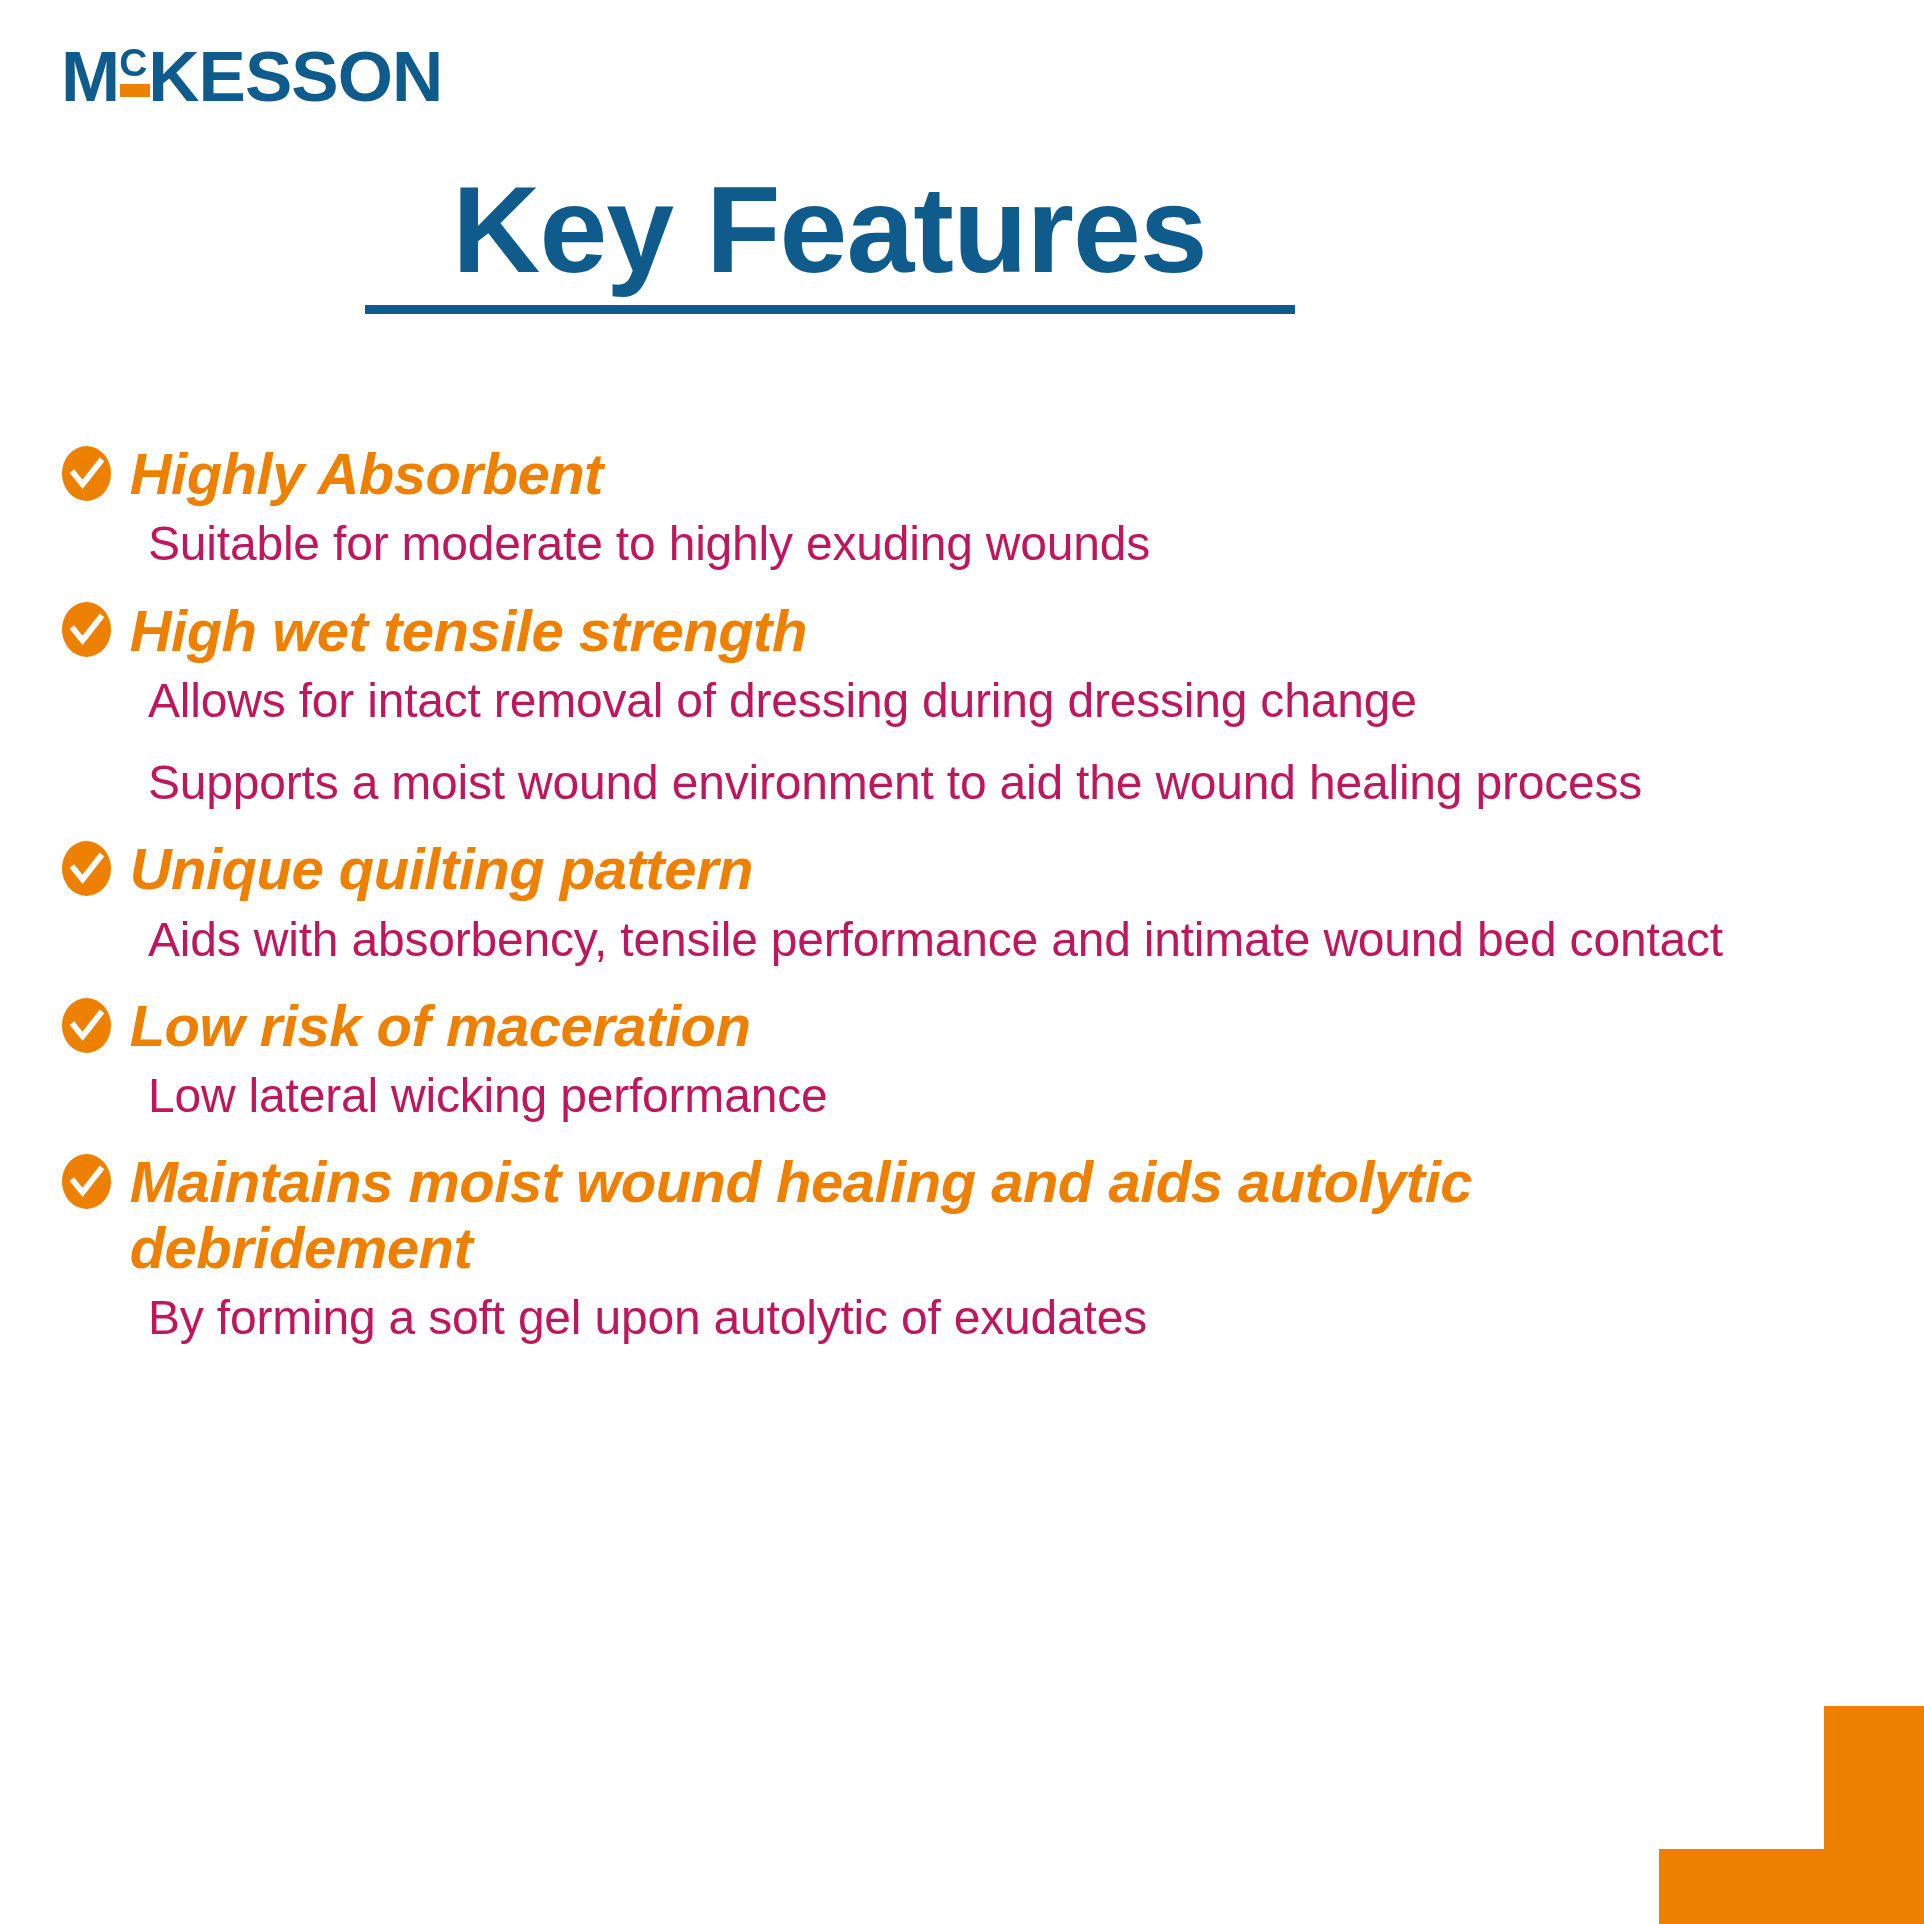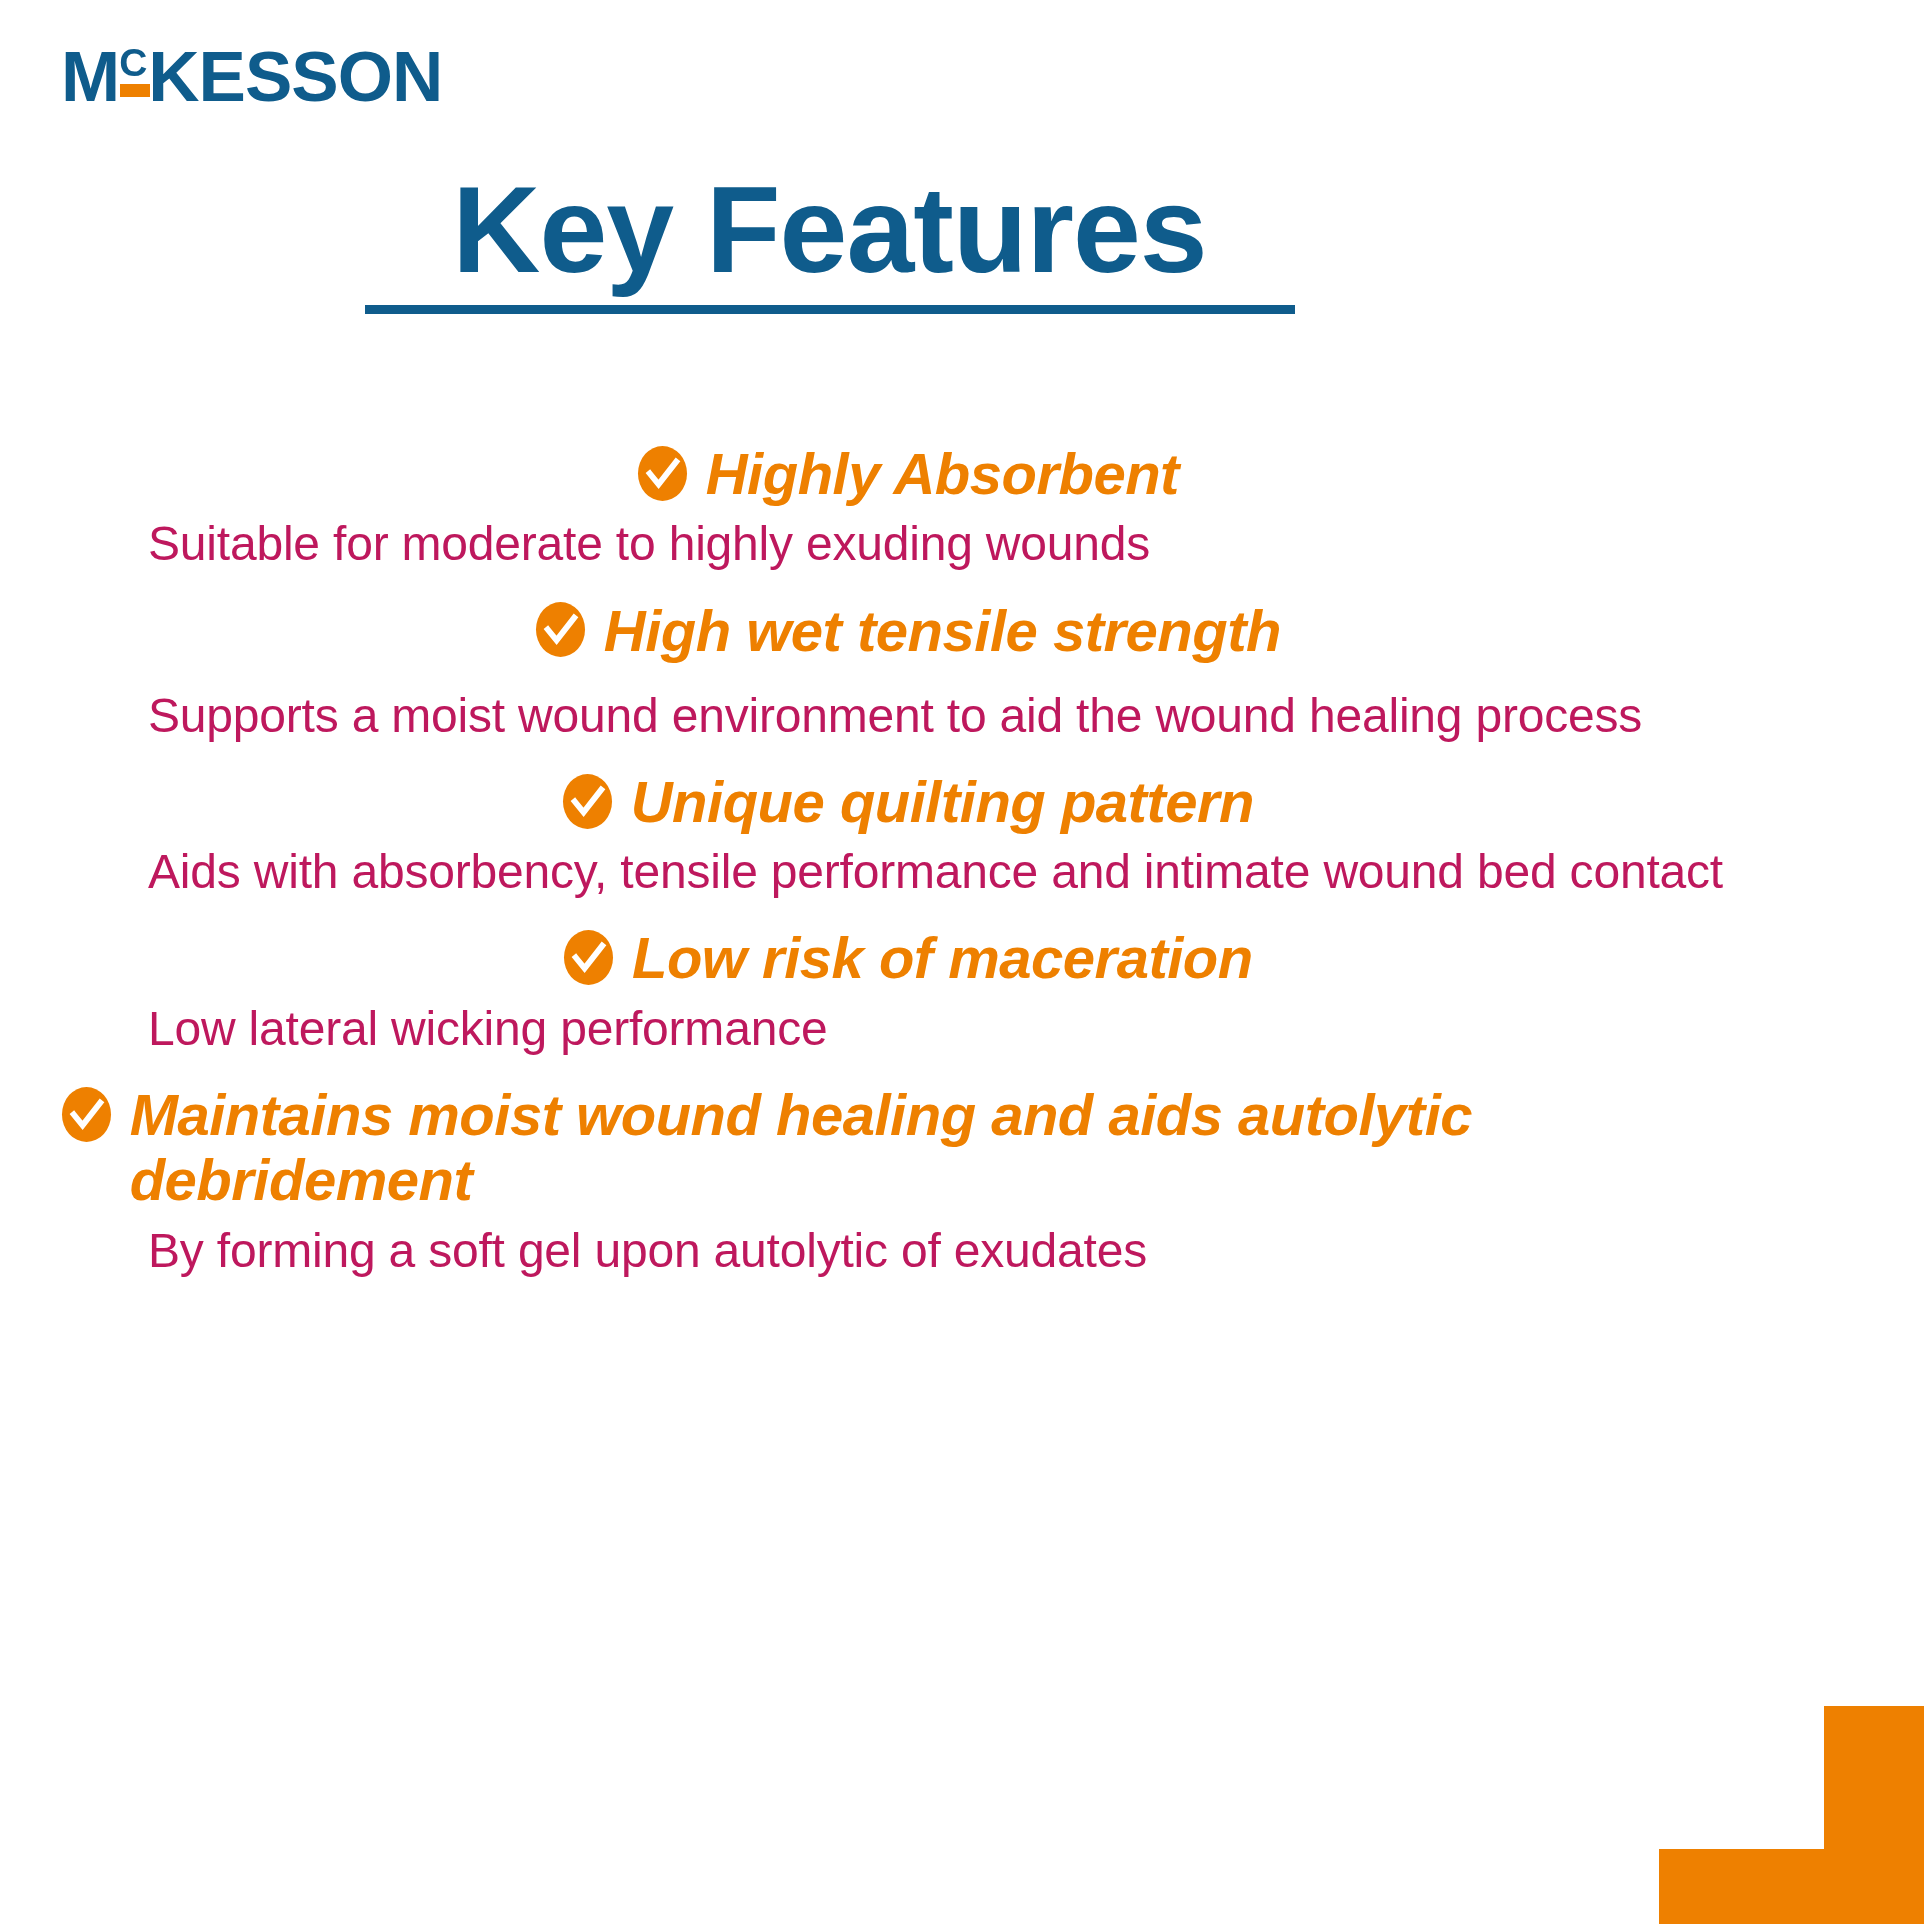--- a/index.html
+++ b/index.html
@@ -96,21 +96,20 @@
     top: 441px;
     width: 1694px;
   }
   .feature {
     position: relative;
     margin-bottom: 23.6px;
   }
   .feature-head {
     display: flex;
     align-items: flex-start;
-    justify-content: center;
   }
   .check-icon {
     flex: 0 0 auto;
     width: 51px;
     height: 57px;
     margin-right: 17.7px;
     margin-top: 3.9px;
   }
   .check-icon svg {
     display: block;
@@ -200,20 +199,21 @@
     <div class="feature">
       <div class="feature-head">
         <span class="check-icon">
           <svg viewBox="0 0 52 58" xmlns="http://www.w3.org/2000/svg">
             <ellipse cx="26" cy="29" rx="25" ry="28" fill="#EE8000"></ellipse>
             <path d="M13 29 L22 40 L40 17" fill="none" stroke="#FFFFFF" stroke-width="6" stroke-linecap="square" stroke-linejoin="miter"></path>
           </svg>
         </span>
         <p class="feature-title">High wet tensile strength</p>
       </div>
+      <p class="feature-desc">Allows for intact removal of dressing during dressing change</p>
     </div>
 
     <div class="feature">
       <p class="feature-desc">Supports a moist wound environment to aid the wound healing process</p>
     </div>
 
     <div class="feature">
       <div class="feature-head">
         <span class="check-icon">
           <svg viewBox="0 0 52 58" xmlns="http://www.w3.org/2000/svg">

